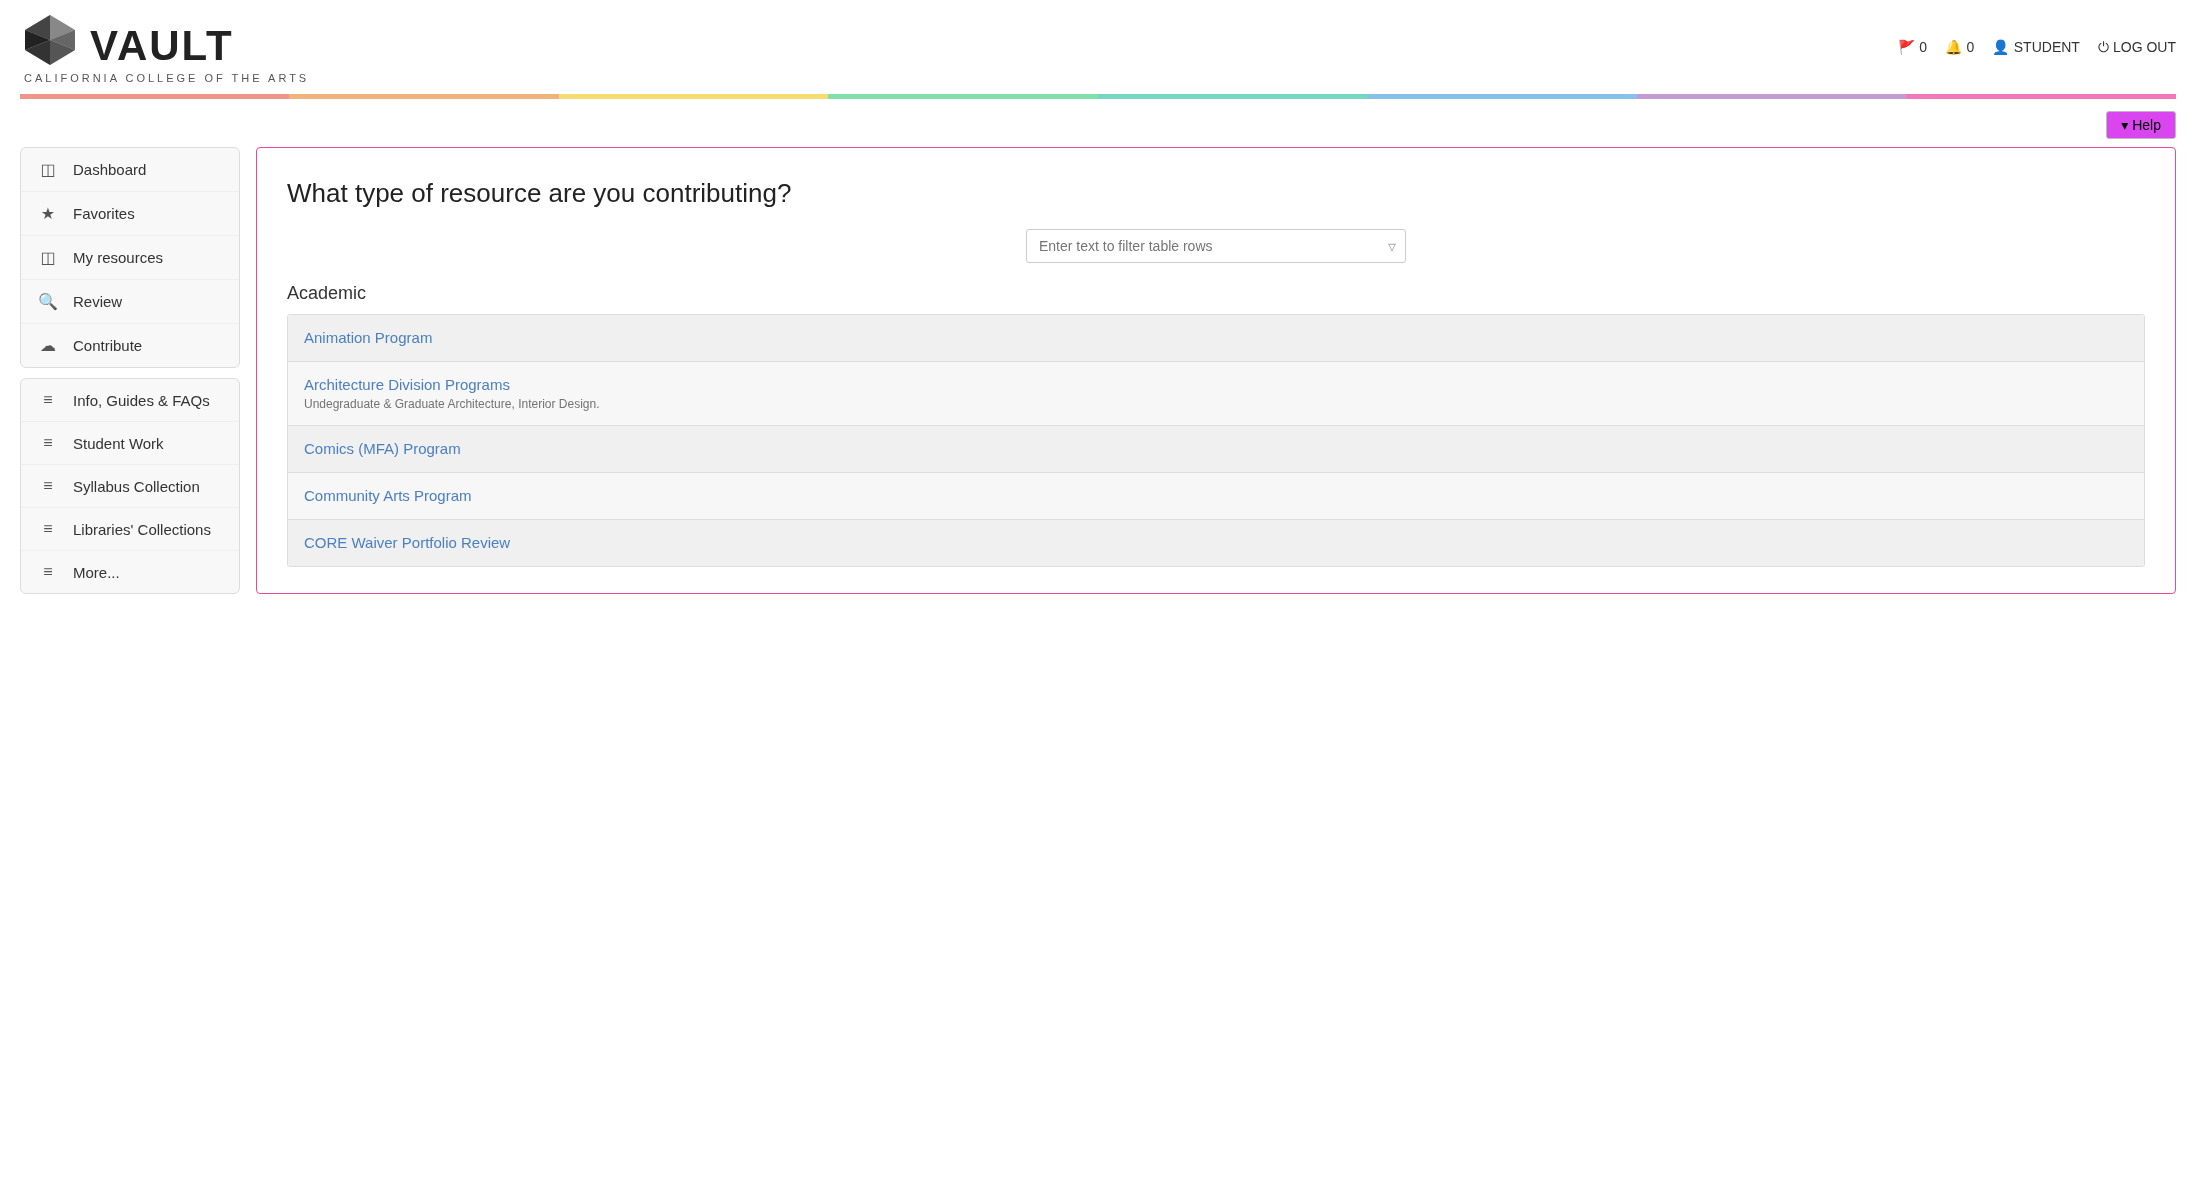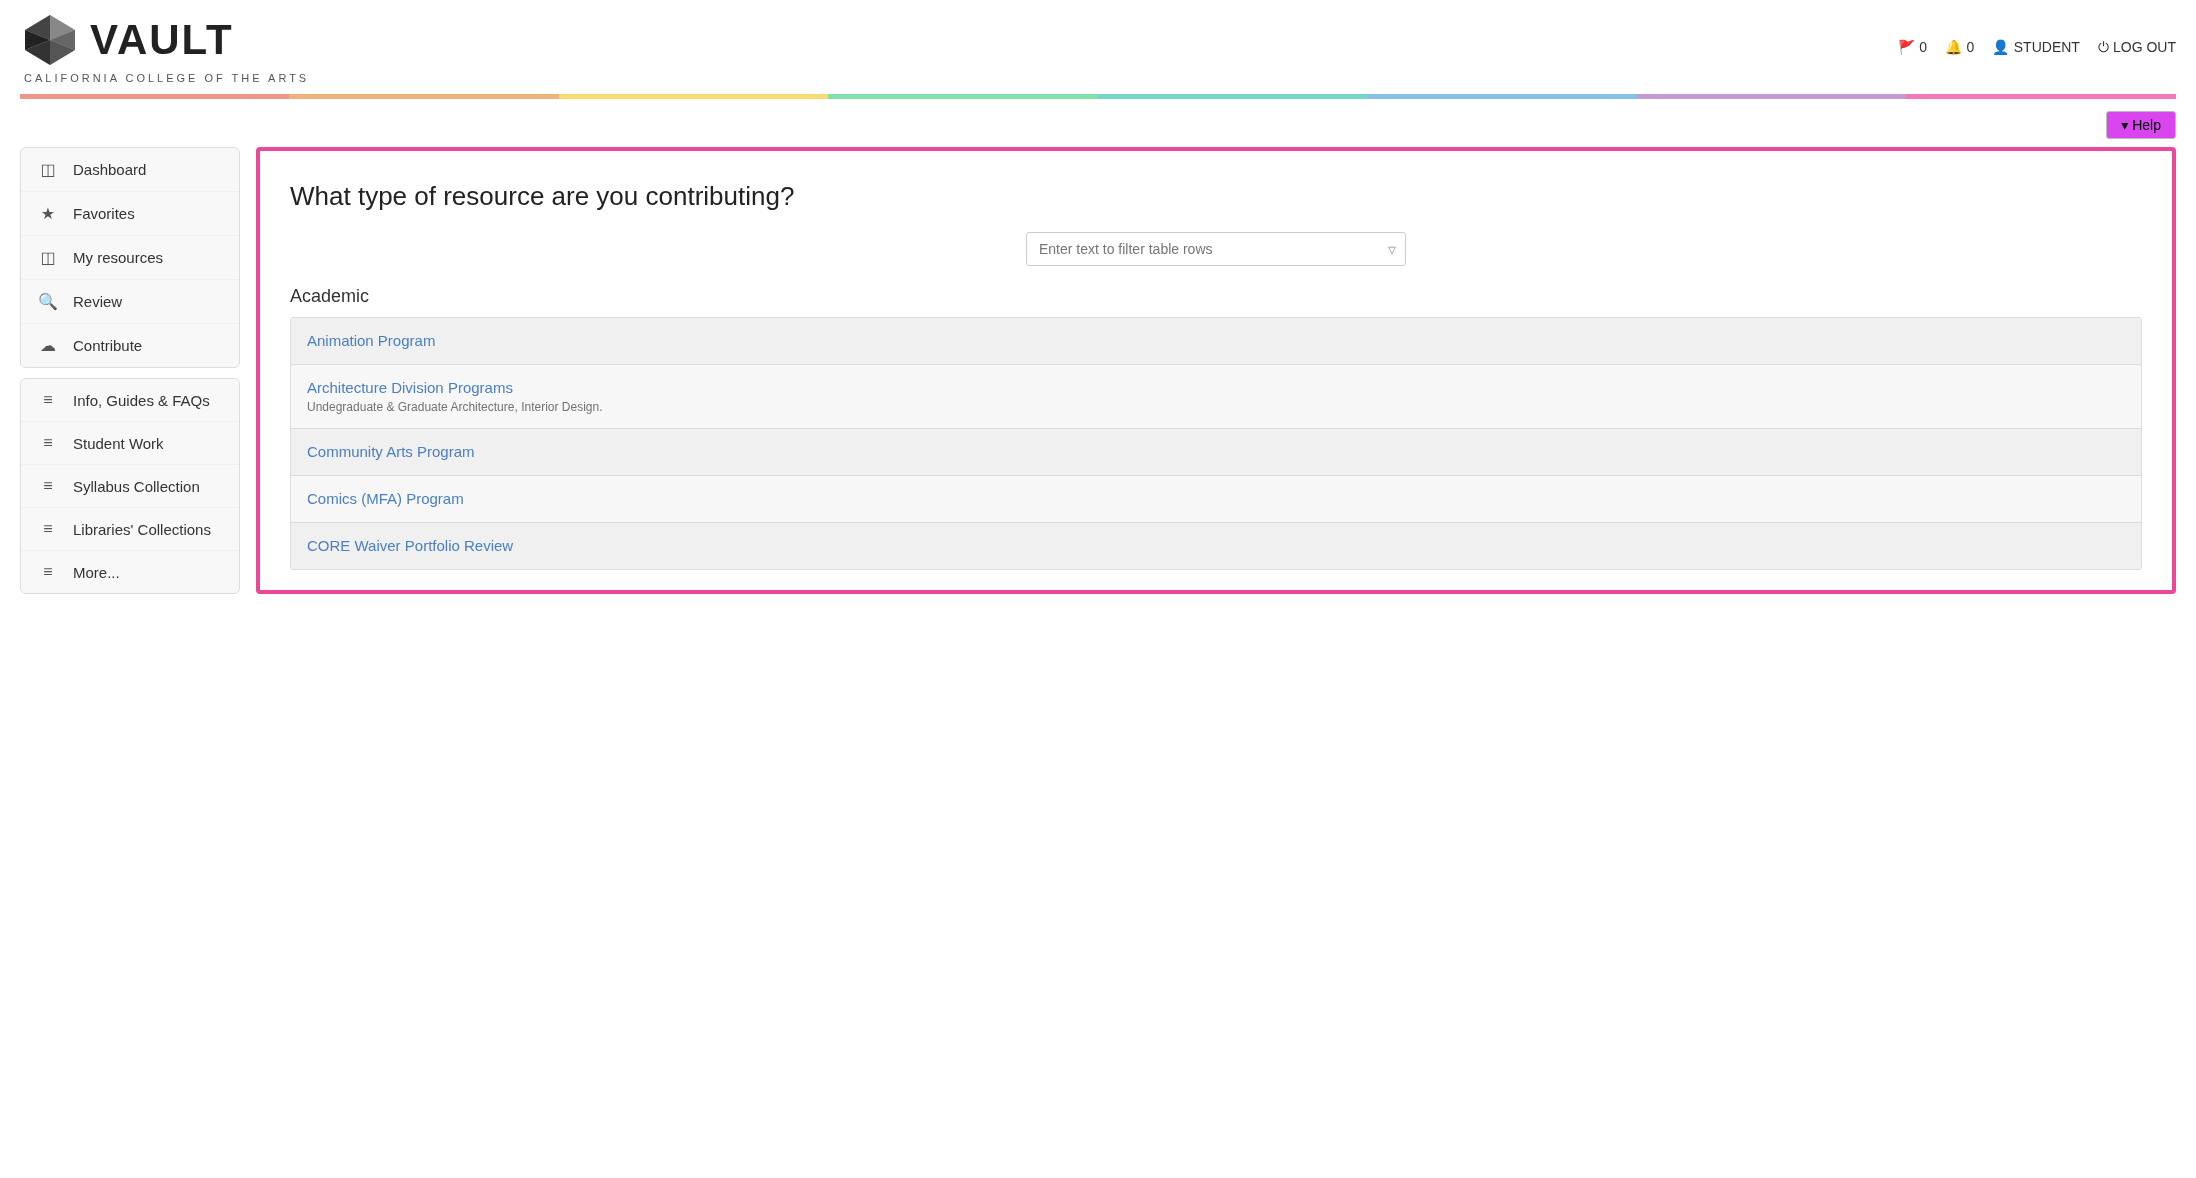--- a/index.html
+++ b/index.html
@@ -17,21 +17,21 @@
       align-items: center;
       padding-bottom: 4px;
     }
     .logo-area {
       display: flex;
       flex-direction: column;
       align-items: flex-start;
     }
     .logo-row {
       display: flex;
-      align-items: center;
+      align-items: flex-end;
       gap: 10px;
     }
     .logo-icon {
       width: 60px;
       height: 60px;
     }
     .logo-text {
       font-size: 42px;
       font-weight: bold;
       letter-spacing: 2px;
@@ -129,21 +129,21 @@
       width: 22px;
       text-align: center;
       font-size: 16px;
       color: #555;
     }
 
     
     .main-content {
       flex: 1;
       background: #fff;
-      border: 4px solid #ec4899;
+      border: 1px solid #ec4899;
       border-radius: 4px;
       padding: 30px 30px 20px 30px;
     }
     .page-title {
       font-size: 26px;
       font-weight: normal;
       color: #222;
       margin-bottom: 20px;
     }
     .filter-row {
@@ -318,24 +318,24 @@
 
     <div class="resource-list">
       <div class="resource-row">
         <a class="resource-link">Animation Program</a>
       </div>
       <div class="resource-row">
         <a class="resource-link">Architecture Division Programs</a>
         <div class="resource-sub">Undegraduate &amp; Graduate Architecture, Interior Design.</div>
       </div>
       <div class="resource-row">
+        <a class="resource-link">Comics (MFA) Program</a>
+      </div>
+      <div class="resource-row">
         <a class="resource-link">Community Arts Program</a>
       </div>
       <div class="resource-row">
-        <a class="resource-link">Comics (MFA) Program</a>
-      </div>
-      <div class="resource-row">
         <a class="resource-link">CORE Waiver Portfolio Review</a>
       </div>
     </div>
   </div>
 
 </div>
 
 </body></html>

